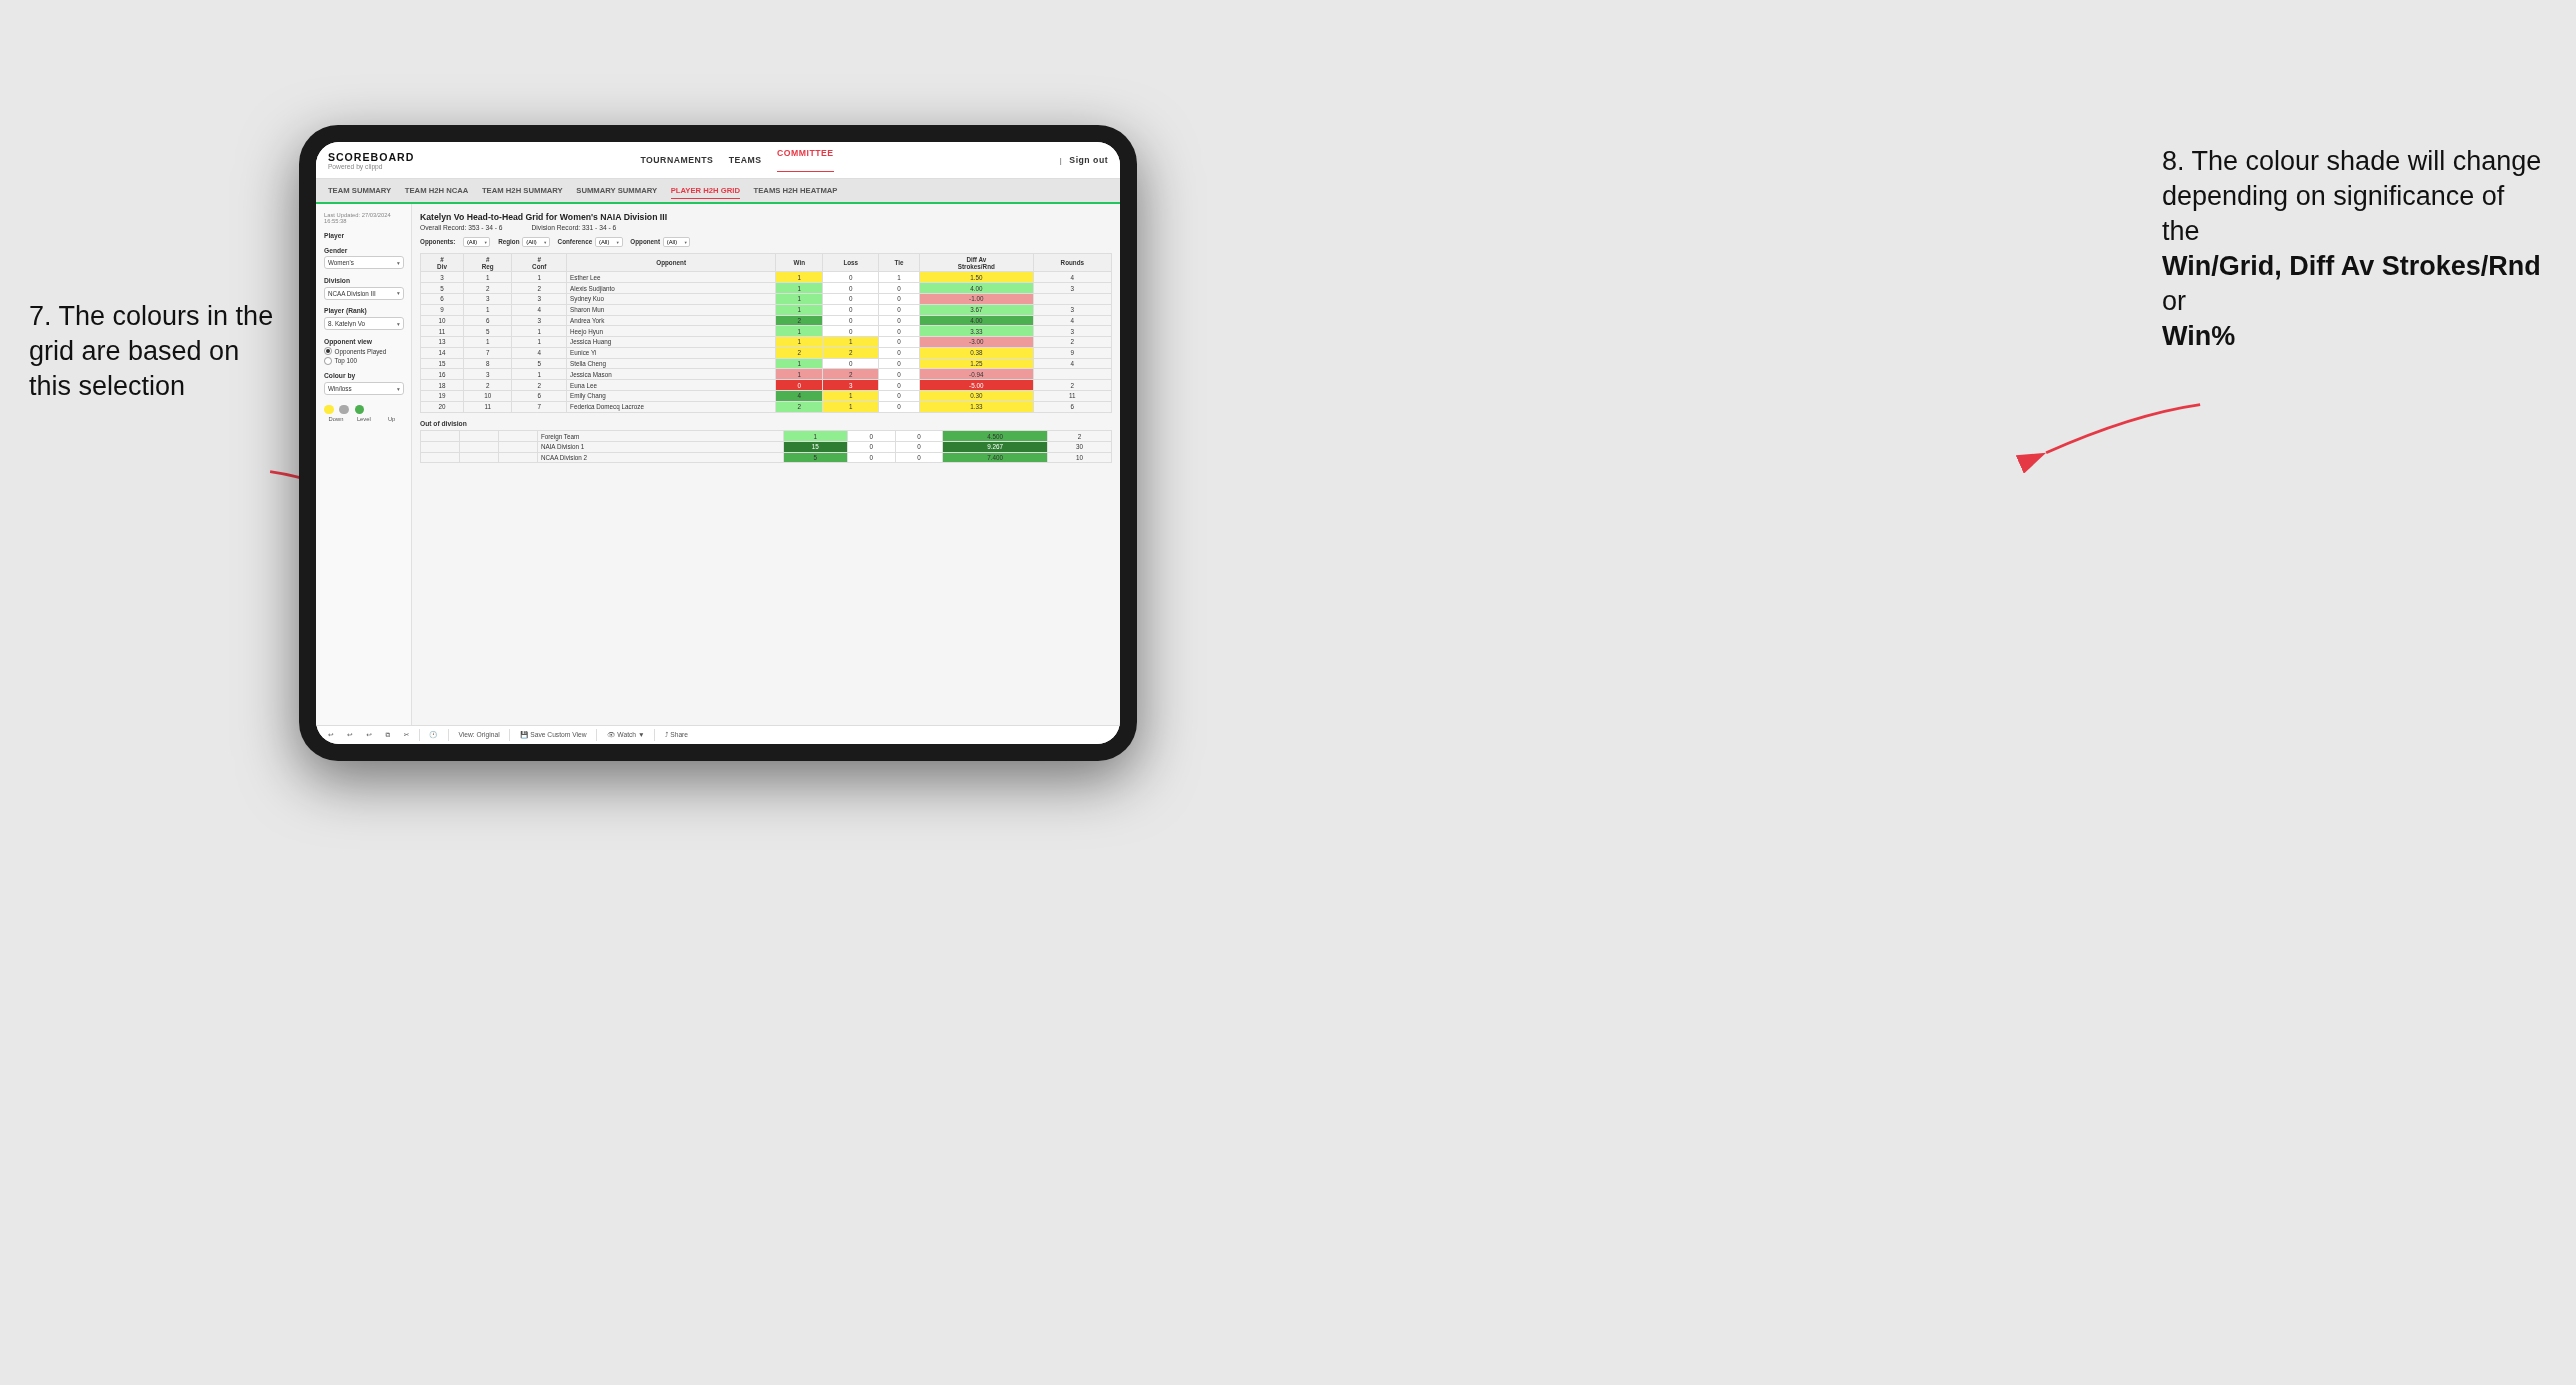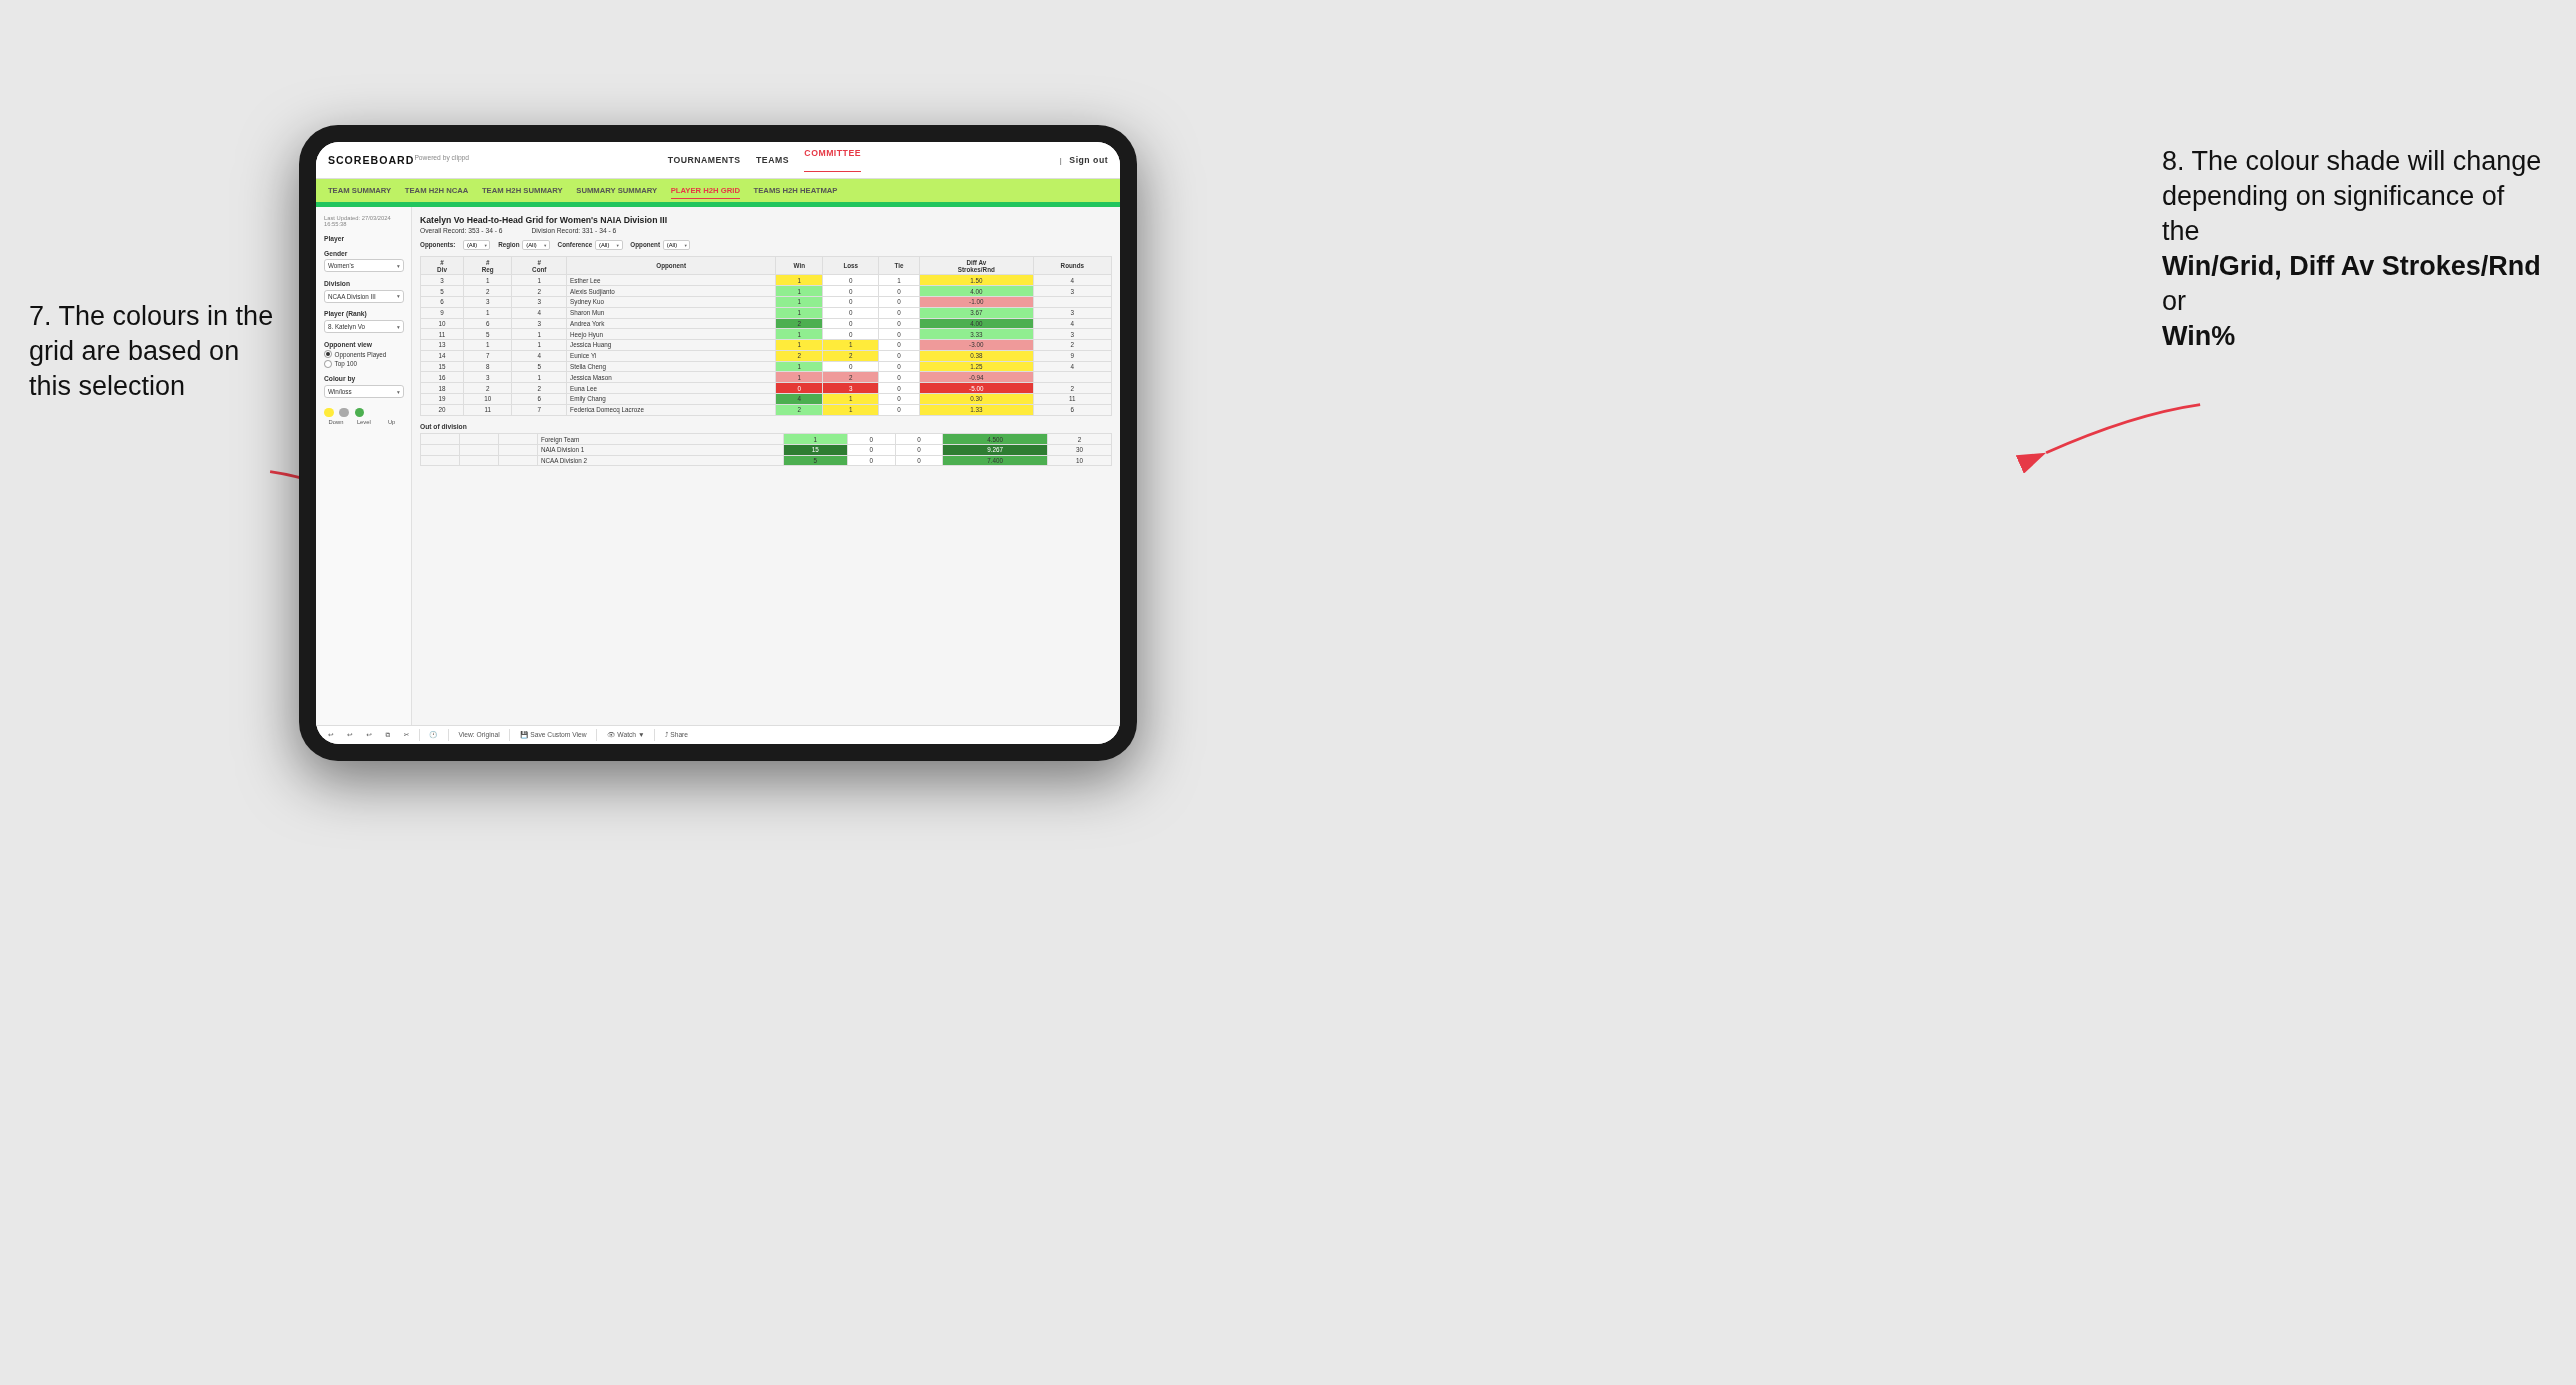--- a/index.html
+++ b/index.html
@@ -39,20 +39,21 @@
       background: #fff;
       border-bottom: 1px solid #ddd;
       padding: 5.8px 11.6px;
       display: flex;
       align-items: center;
       justify-content: space-between;
       flex-shrink: 0;
     }
     .logo-area {
       display: flex;
+      flex-direction: column;
       justify-content: flex-end;
     }
     .logo-title {
       font-weight: 900;
       font-size: 10.6px;
       letter-spacing: 1px;
       color: #111;
     }
     .logo-sub {
       font-size: 6.7px;
@@ -78,22 +79,22 @@
     .nav-right {
       display: flex;
       align-items: center;
       gap: 7.7px;
       font-size: 7.7px;
       color: #555;
     }
 
     
     .sub-nav {
-      background: #bef264;
-      border-bottom: 5px solid #22c55e;
+      background: #e5e5e5;
+      border-bottom: 2px solid #22c55e;
       padding: 3.9px 11.6px;
       display: flex;
       gap: 13.5px;
       flex-shrink: 0;
     }
     .sub-nav-link {
       font-size: 7.7px;
       color: #555;
       cursor: pointer;
       font-weight: 600;

